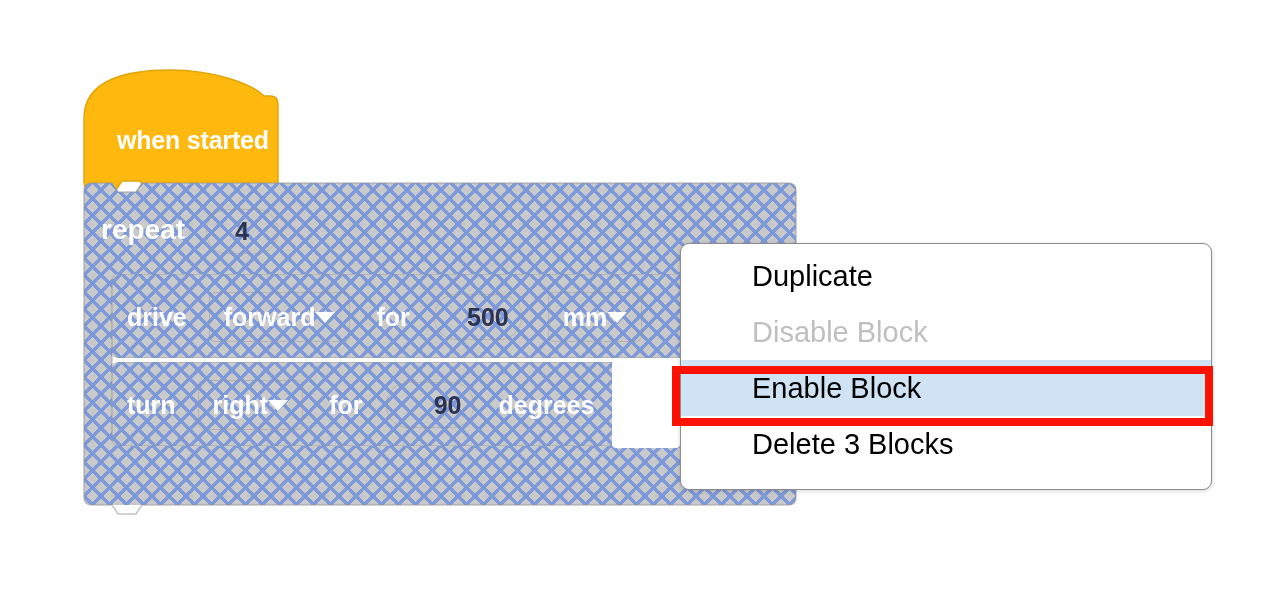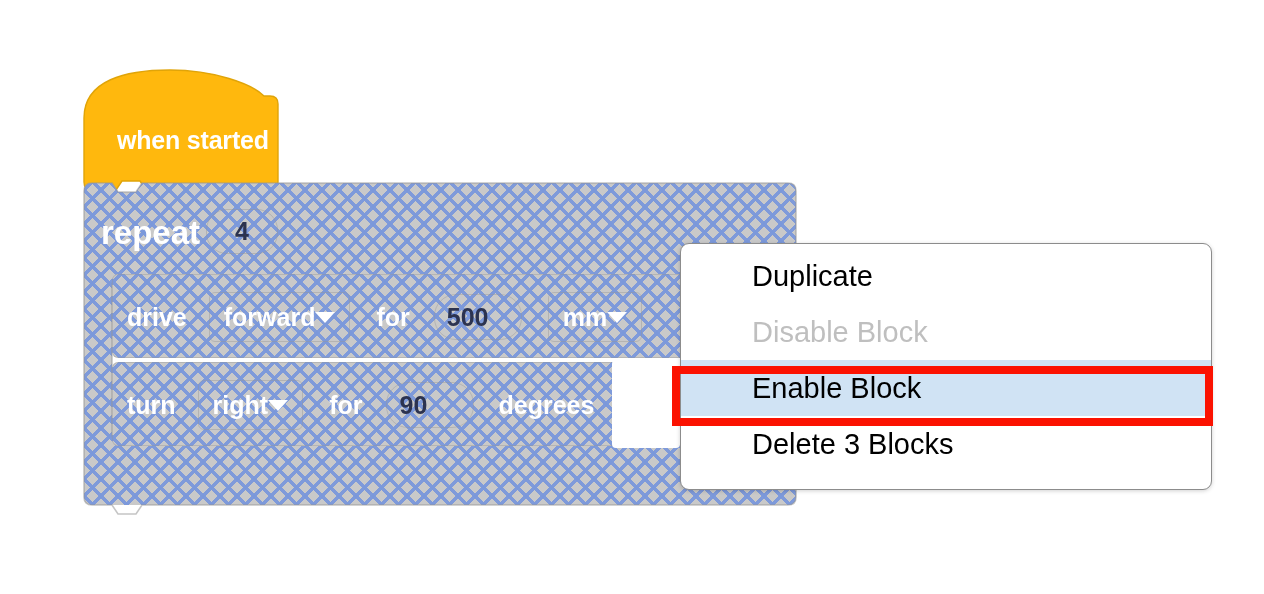--- a/index.html
+++ b/index.html
@@ -92,21 +92,21 @@
     position: absolute;
     left: 0; top: 0;
     width: 712px; height: 322px;
     overflow: visible;
     pointer-events: none;
   }
   #repeat-label {
     position: absolute;
     left: 17px;
     top: 31px;
-    font-size: 33px;
+    font-size: 28px;
     font-weight: bold;
     color: #ffffff;
     white-space: nowrap;
   }
   #repeat-count-field {
     position: absolute;
     left: 122px;
     top: 26px;
     width: 70px;
     height: 43px;
@@ -162,21 +162,21 @@
   .tri-down {
     width: 0; height: 0;
     border-left: 10px solid transparent;
     border-right: 10px solid transparent;
     border-top: 11px solid #ffffff;
     display: inline-block;
   }
   .num-field {
     display: inline-flex;
     align-items: center;
-    justify-content: flex-start;
+    justify-content: flex-end;
     height: 44px;
     min-width: 62px;
     padding: 0 12px;
     border-radius: 22px;
     border: 1px solid rgba(150,150,150,0.42);
   }
   .num-field span {
     font-size: 25px;
     font-weight: bold;
     color: #2c3350;

